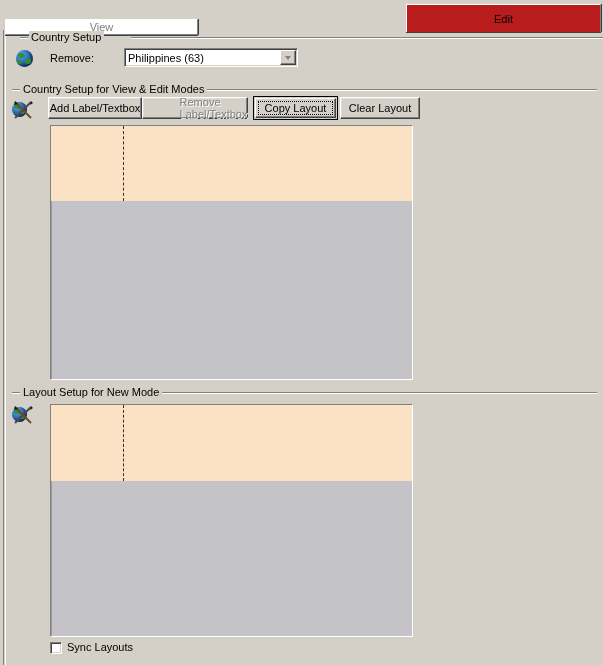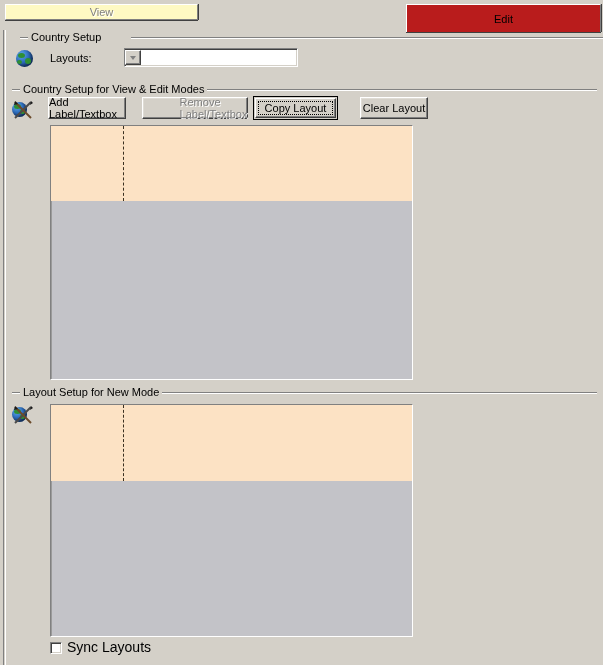--- a/index.html
+++ b/index.html
@@ -21,23 +21,23 @@
   #tab-strip {
     position: absolute;
     left: 0;
     top: 0;
     width: 603px;
     height: 30px;
     background: #d4d0c8;
   }
   .tab {
     position: absolute;
-    top: 4px;
+    top: 19px;
     height: 16px;
-    background: #fef9c3;
+    background: #ffffff;
     border-top: 1px solid #ffffff;
     border-left: 1px solid #ffffff;
     border-right: 1px solid #808080;
     border-bottom: 1px solid #808080;
     box-shadow: 1px 0 0 #404040, 0 1px 0 #404040;
     display: flex;
     align-items: center;
     justify-content: center;
     font-size: 11px;
     box-sizing: border-box;
@@ -262,21 +262,21 @@
     height: 12px;
     background: #ffffff;
     border: 1px solid #808080;
     border-right-color: #ffffff;
     border-bottom-color: #ffffff;
     box-shadow: inset 1px 1px 0 #404040, inset -1px -1px 0 #d4d0c8;
     box-sizing: border-box;
     margin-right: 5px;
   }
   .checkbox-label {
-    font-size: 14px;
+    font-size: 11px;
     line-height: 13px;
     white-space: nowrap;
   }
 </style>
 </head>
 <body>
 
 <div id="panel-rail-outer"></div>
 <div id="panel-rail-inner"></div>
 
@@ -295,23 +295,24 @@
   <div class="group-line" style="left:111px; right:0px;"></div>
 </div>
 
 <div class="globe-icon" style="left:15px; top:48px;">
   <div class="globe-ball"></div>
   <div class="globe-land" style="left:3px;  top:5px;  width:7px; height:5px;"></div>
   <div class="globe-land" style="left:10px; top:10px; width:6px; height:6px;"></div>
   <div class="globe-land" style="left:2px;  top:12px; width:5px; height:4px;"></div>
 </div>
 
-<div class="static-label" style="left:50px; top:52px;">Layouts:</div>
+<div class="static-label" style="left:50px; top:52px;">Remove:</div>
 
 <div class="combo" style="left:124px; top:48px; width:174px;">
+  <div class="combo-value" title="Philippines (63)">Philippines (63)</div>
   <div class="combo-arrow">
     <div class="arrow-glyph"></div>
   </div>
 </div>
 
 <div class="groupbox" style="left:12px; top:83px; width:585px; height:40px;">
   <div class="group-legend">Country Setup for View &amp; Edit Modes</div>
   <div class="group-line" style="left:0px; width:8px;"></div>
   <div class="group-line" style="left:148px; right:0px;"></div>
 </div>
@@ -321,35 +322,35 @@
   <div class="globe-land" style="left:2px; top:5px;  width:7px; height:5px;"></div>
   <div class="globe-land" style="left:8px; top:10px; width:5px; height:5px;"></div>
   <svg width="22" height="22" style="position:absolute;left:0;top:0;">
     <line x1="3" y1="19" x2="19" y2="3" stroke="#4a4a4a" stroke-width="2"></line>
     <line x1="19" y1="19" x2="3" y2="3" stroke="#6b4a2a" stroke-width="2"></line>
     <polygon points="19,2 21,4 18,6" fill="#1a1a1a"></polygon>
     <polygon points="3,2 6,5 2,6" fill="#1a1a1a"></polygon>
   </svg>
 </div>
 
-<div class="btn" style="left:48px; top:97px; width:78px;align-items:center;">
+<div class="btn" style="left:48px; top:97px; width:94px;align-items:center;">
   <span>Add Label/Textbox</span>
 </div>
 
 <div class="btn disabled" style="left:142px; top:97px; width:106px;padding-left:37px;">
   <span>Remove Label/Textbox</span>
 </div>
 
 <div class="btn default" style="left:253px; top:96px; width:85px; height:24px;">
   <div class="btn-inner">
     <span class="btn-focus">Copy Layout</span>
   </div>
 </div>
 
-<div class="btn" style="left:340px; top:97px; width:68px;margin-left:20px;">
+<div class="btn" style="left:340px; top:97px; width:80px;">
   <span>Clear Layout</span>
 </div>
 
 <div class="canvas" style="left:50px; top:125px; width:363px; height:255px;">
   <div class="canvas-peach" style="height:75px;"></div>
   <div class="canvas-divider" style="left:72px; height:75px;"></div>
 </div>
 
 <div class="groupbox" style="left:12px; top:386px; width:585px; height:40px;">
   <div class="group-legend">Layout Setup for New Mode</div>

